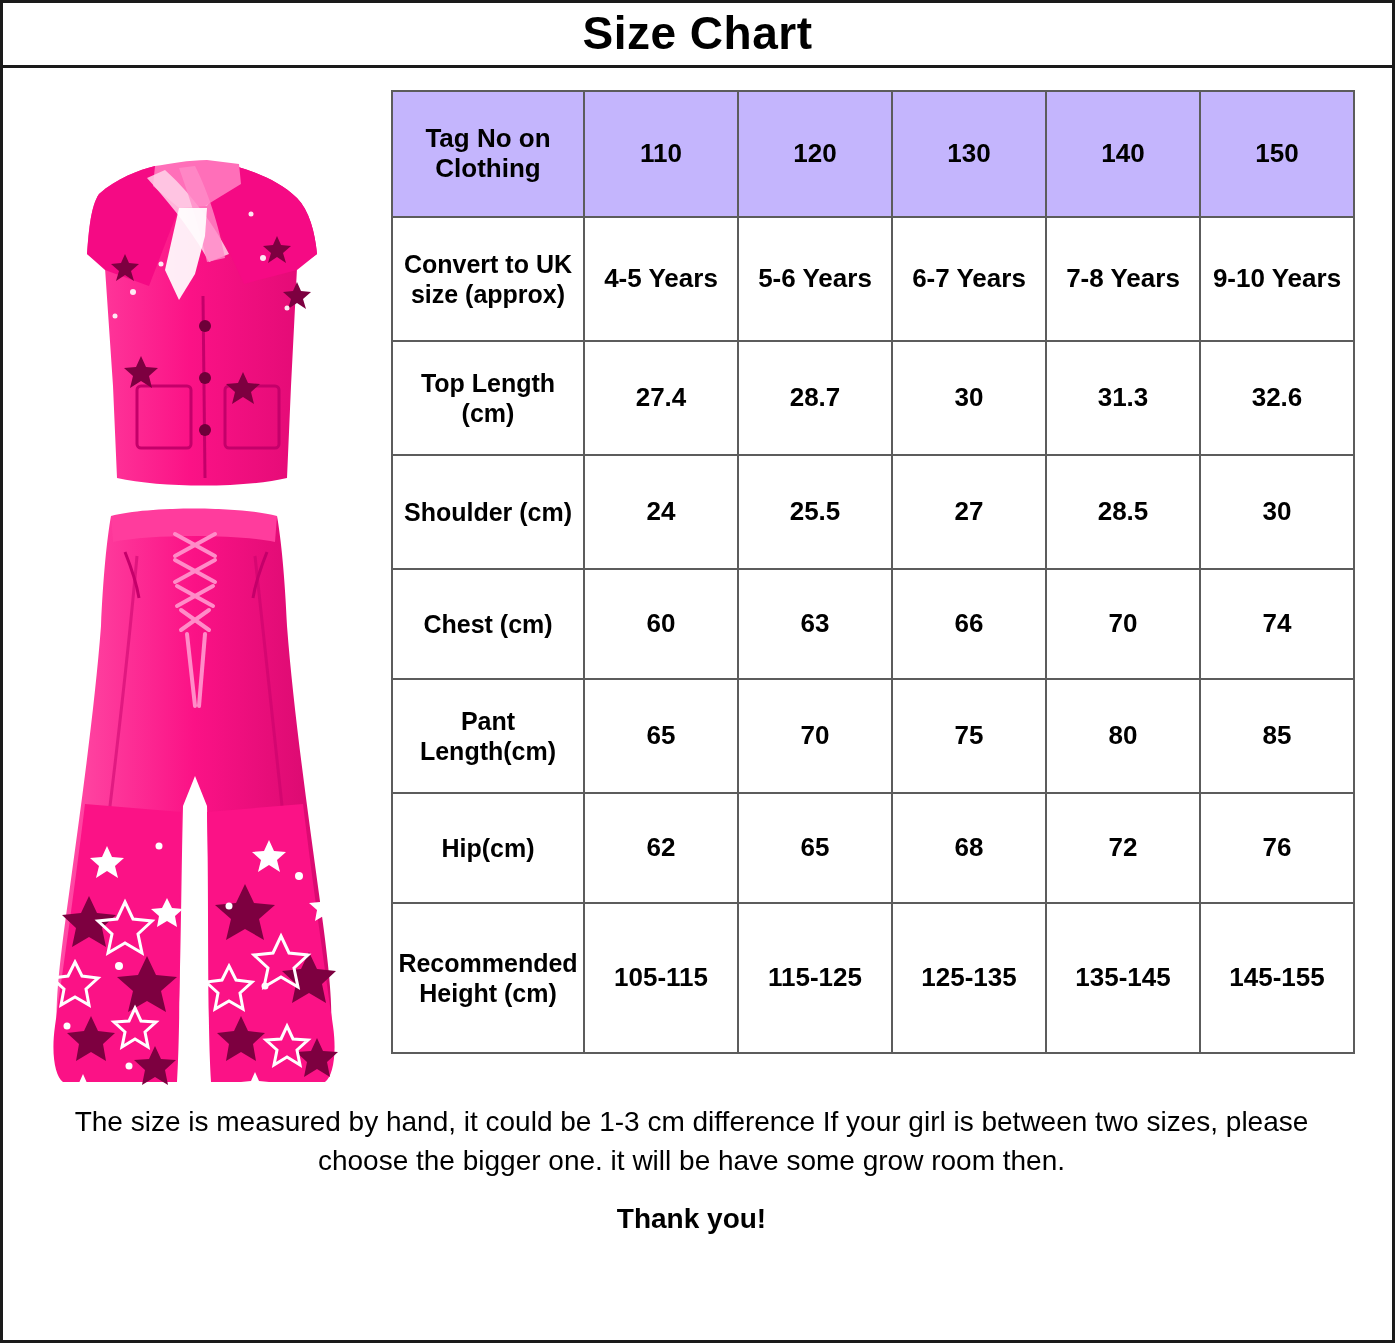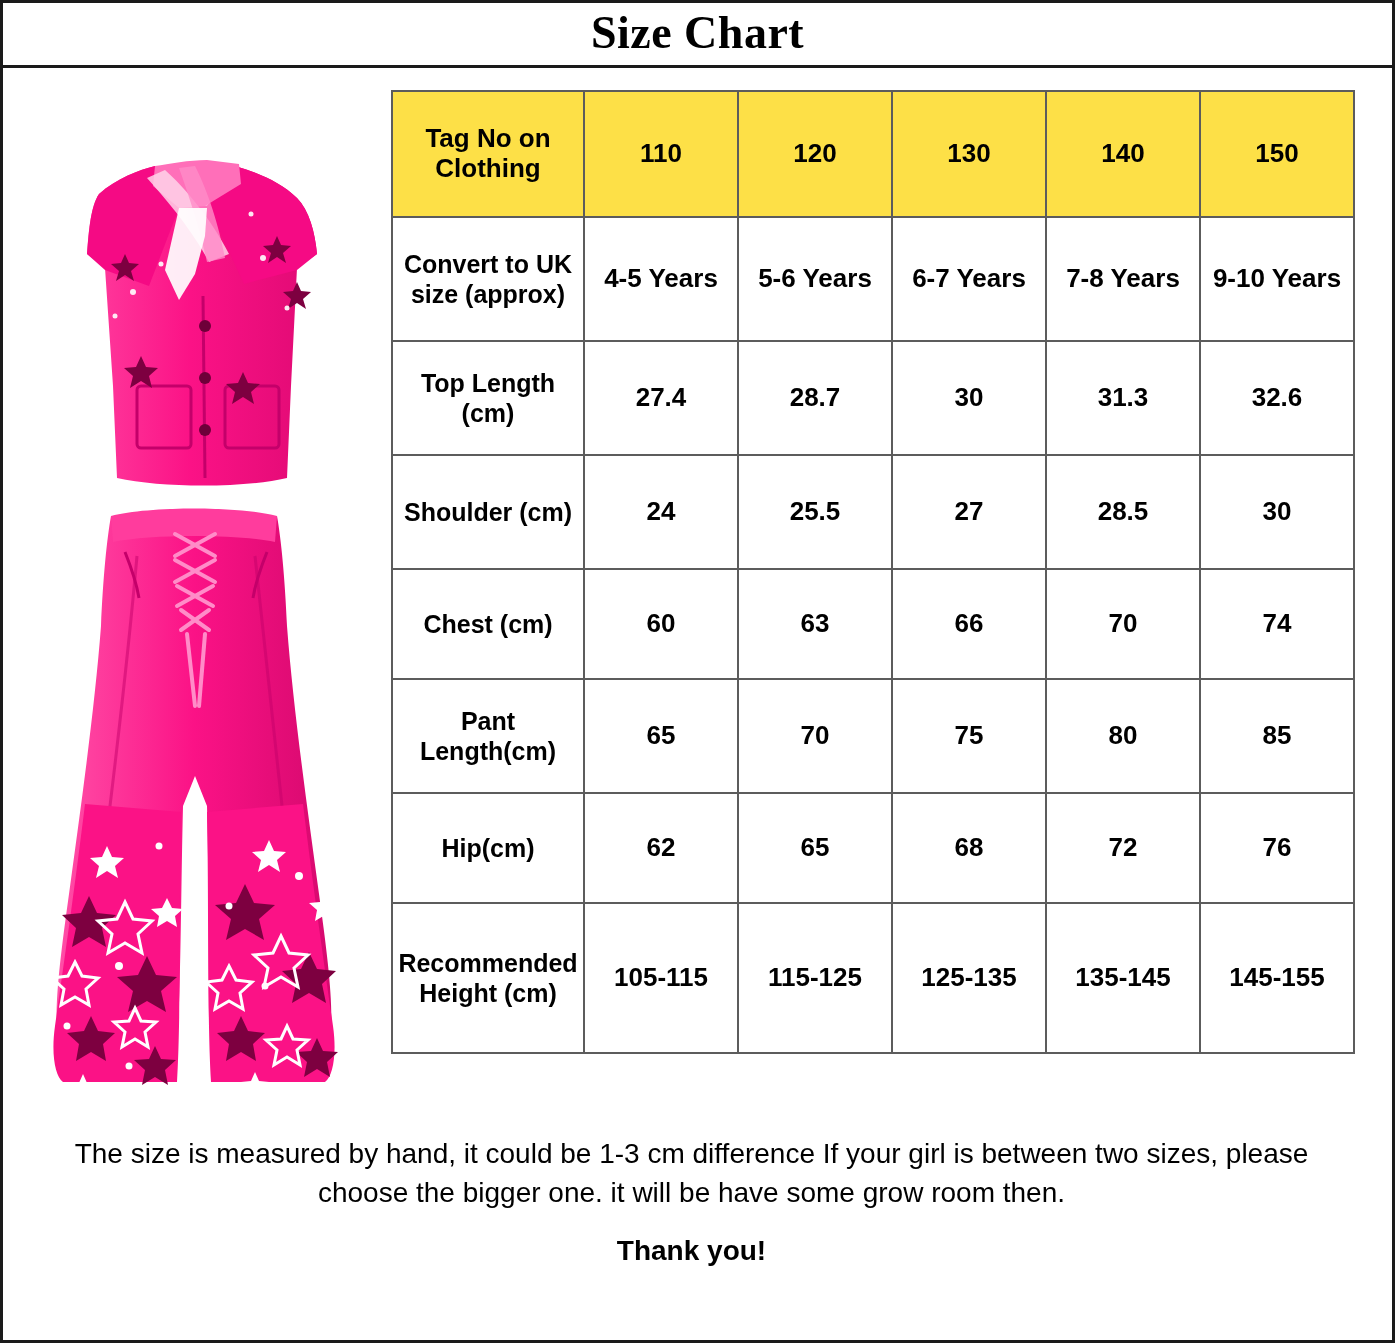--- a/index.html
+++ b/index.html
@@ -23,21 +23,20 @@
     border: 3px solid #1a1a1a;
     background: #ffffff;
   }
   .title {
     text-align: center;
     font-size: 46px;
     font-weight: bold;
     letter-spacing: 0.5px;
     padding-top: 6px;
     line-height: 1.05;
-    font-family: Liberation Serif, serif;
   }
   .title-rule {
     border-bottom: 3px solid #1a1a1a;
     margin-top: 8px;
   }
   .content {
     display: flex;
     flex-direction: row;
     align-items: flex-start;
     padding: 18px 26px 0 26px;
@@ -67,21 +66,21 @@
   table.size-chart td, table.size-chart th {
     border: 2px solid #5c5c5c;
     text-align: center;
     vertical-align: middle;
     font-size: 26px;
     font-weight: bold;
     padding: 6px 4px;
     line-height: 1.15;
   }
   table.size-chart th {
-    background: #fde047;
+    background: #c4b5fd;
     font-weight: bold;
   }
   table.size-chart td.rowhead {
     font-weight: bold;
     font-size: 25px;
     line-height: 1.2;
   }
   col.c0 { width: 192px; }
   col.cN { width: 154px; }
   tr.r-tag th { height: 112px; }
@@ -90,21 +89,20 @@
   tr.r-shoulder td { height: 100px; }
   tr.r-chest td { height: 96px; }
   tr.r-pant td { height: 100px; }
   tr.r-waist td { height: 96px; }
   tr.r-hip td { height: 96px; }
   tr.r-height td { height: 136px; }
   
   .footer {
     padding: 16px 38px 0 26px;
     text-align: center;
-    margin-top: 32px;
   }
   .footer-note {
     font-size: 28px;
     line-height: 1.4;
     font-weight: normal;
   }
   .footer-thanks {
     font-size: 28px;
     font-weight: bold;
     margin-top: 22px;

